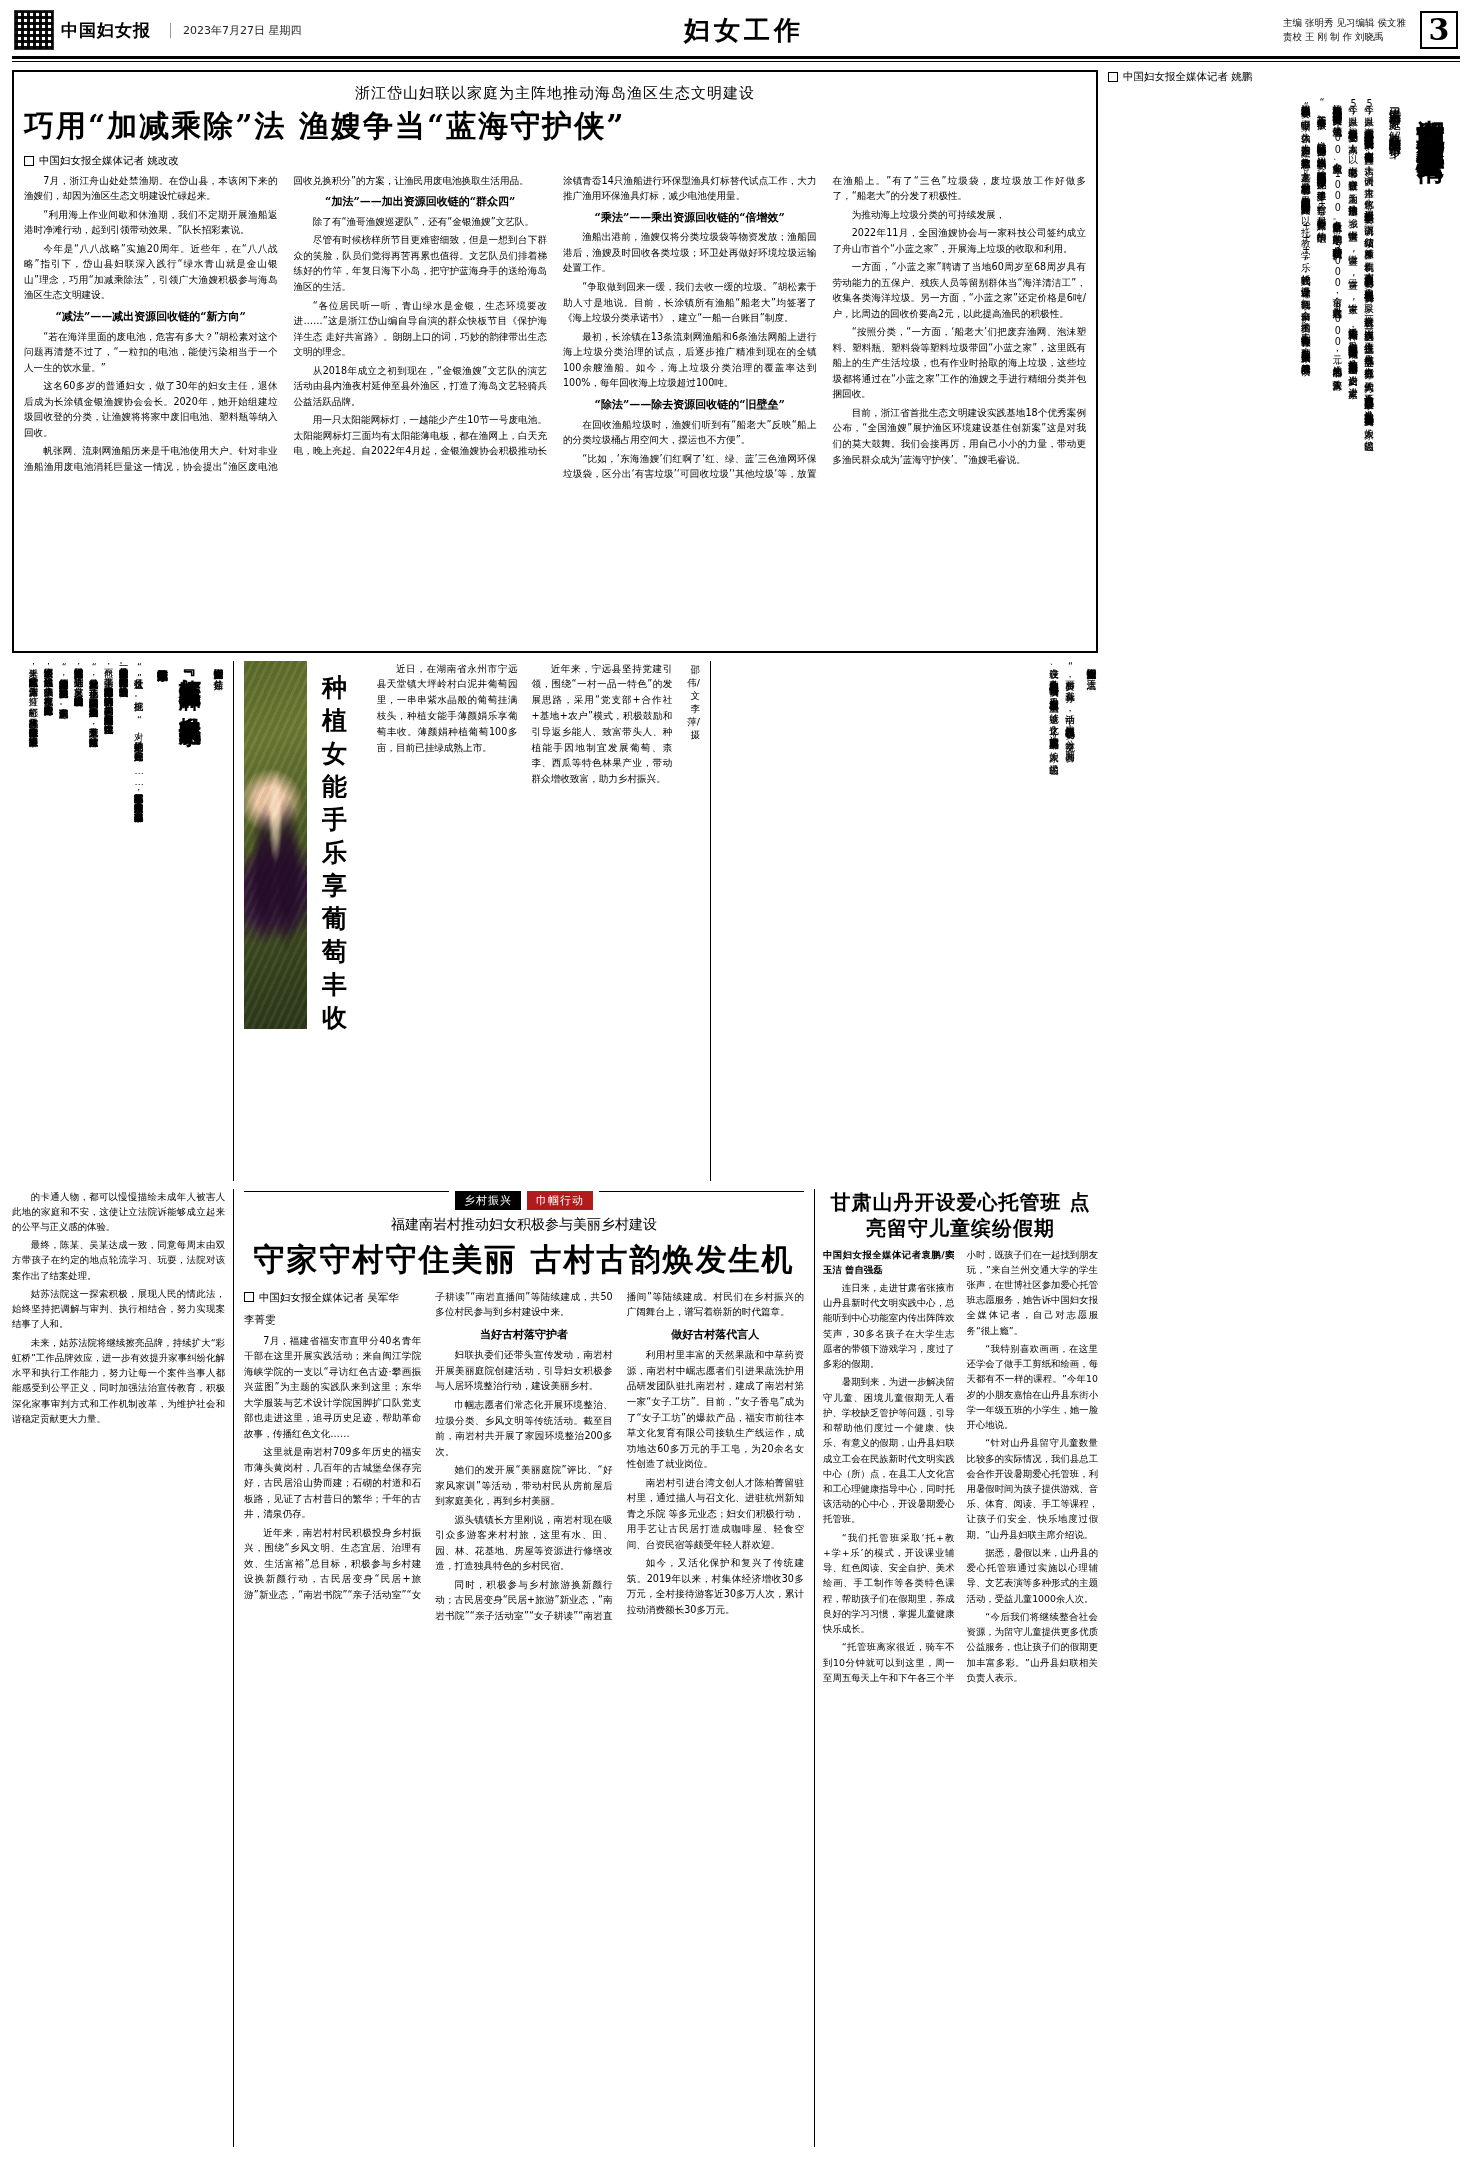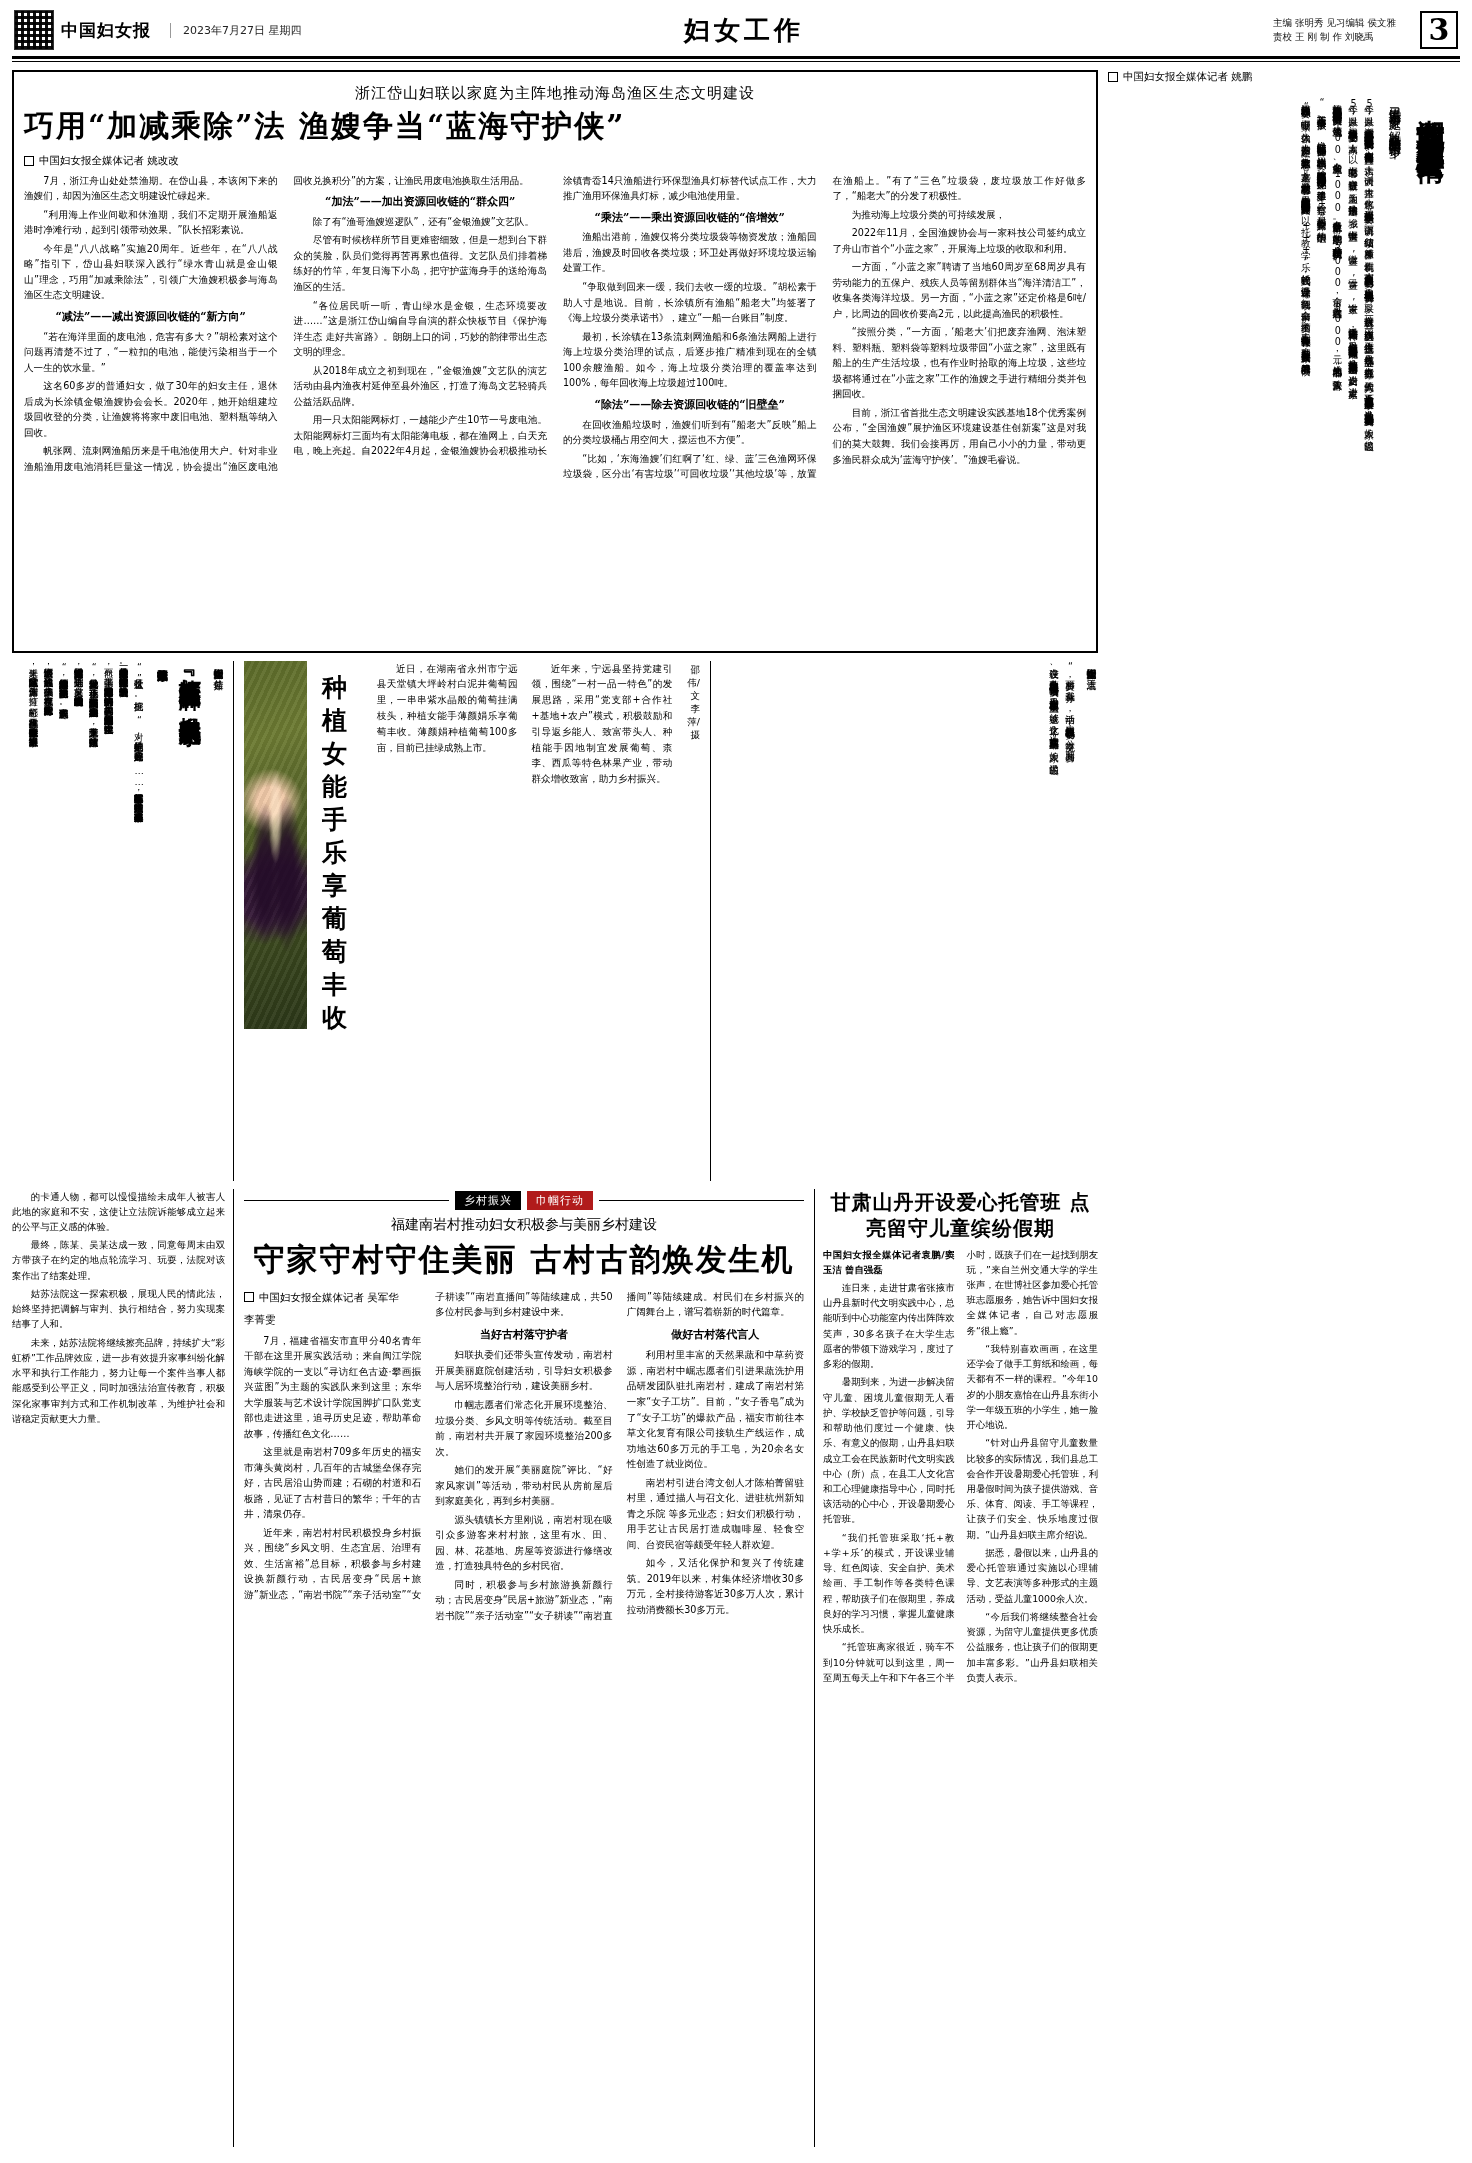--- a/index.html
+++ b/index.html
@@ -68,21 +68,21 @@
     font-family: "DejaVu Serif", "Liberation Serif", serif;
     font-size: 26px;
     font-weight: bold;
     letter-spacing: 4px;
     pointer-events: none;
   }
   .mh-right {
     margin-left: auto;
     display: flex;
     align-items: center;
-    gap: 24px;
+    gap: 14px;
     z-index: 2;
   }
   .mh-staff {
     font-size: 9.5px;
     line-height: 1.5;
     text-align: left;
     color: #111;
     white-space: nowrap;
   }
   .mh-pageno {
@@ -342,21 +342,20 @@
     line-height: 1.62;
     text-align: justify;
     overflow: hidden;
   }
   .bot-mid {
     width: 560px;
     overflow: hidden;
   }
   .tagline {
     display: flex;
-    align-items: center;
     justify-content: center;
     gap: 6px;
     margin: 2px 0 6px 0;
   }
   .tag-pill {
     background: #000;
     color: #fff;
     font-size: 11px;
     padding: 2px 9px;
     letter-spacing: 1px;

